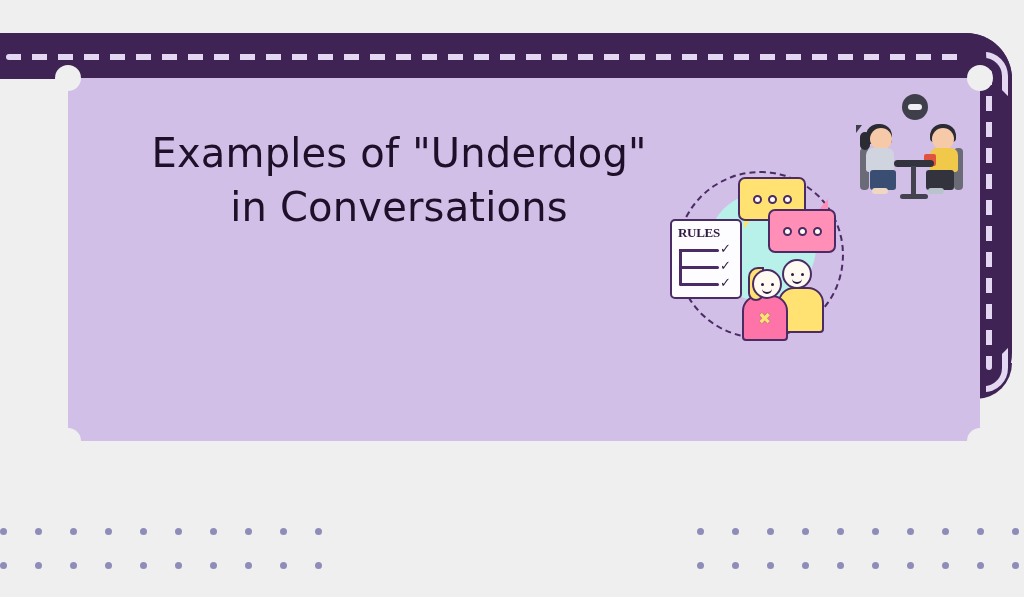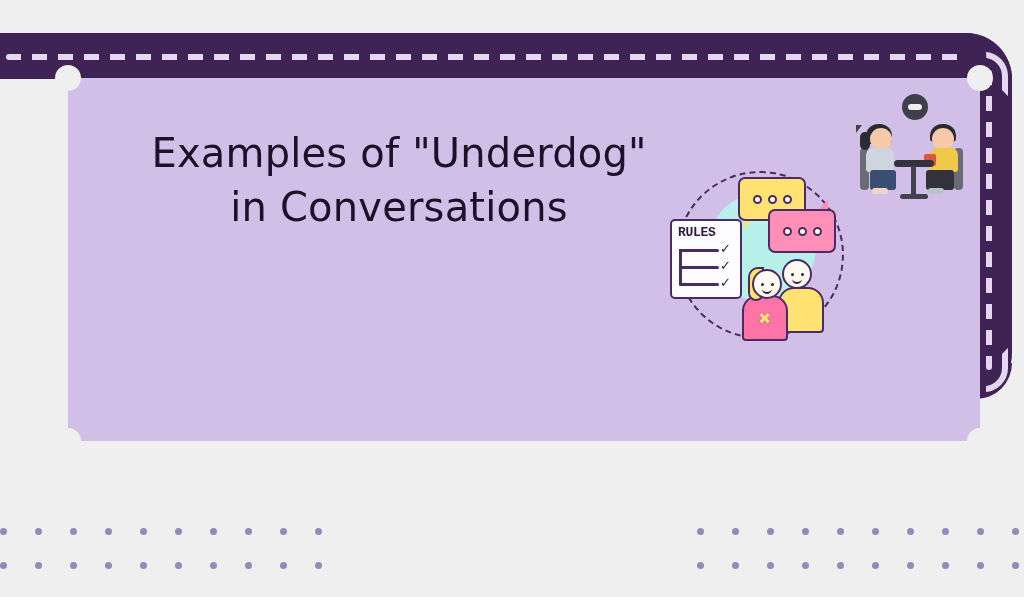--- a/index.html
+++ b/index.html
@@ -204,21 +204,21 @@
     border: 2.5px solid #4a2b63;
     border-radius: 5px;
   }
   #rules-title {
     position: absolute;
     left: 6px;
     top: 4px;
     font-size: 13px;
     font-weight: bold;
     color: #2f1a42;
-    font-family: Liberation Mono, monospace;
+    font-family: Liberation Serif, serif;
     letter-spacing: -0.3px;
   }
   .rule-line {
     position: absolute;
     left: 7px;
     width: 40px;
     height: 2.5px;
     background: #4a2b63;
     border-radius: 2px;
   }

